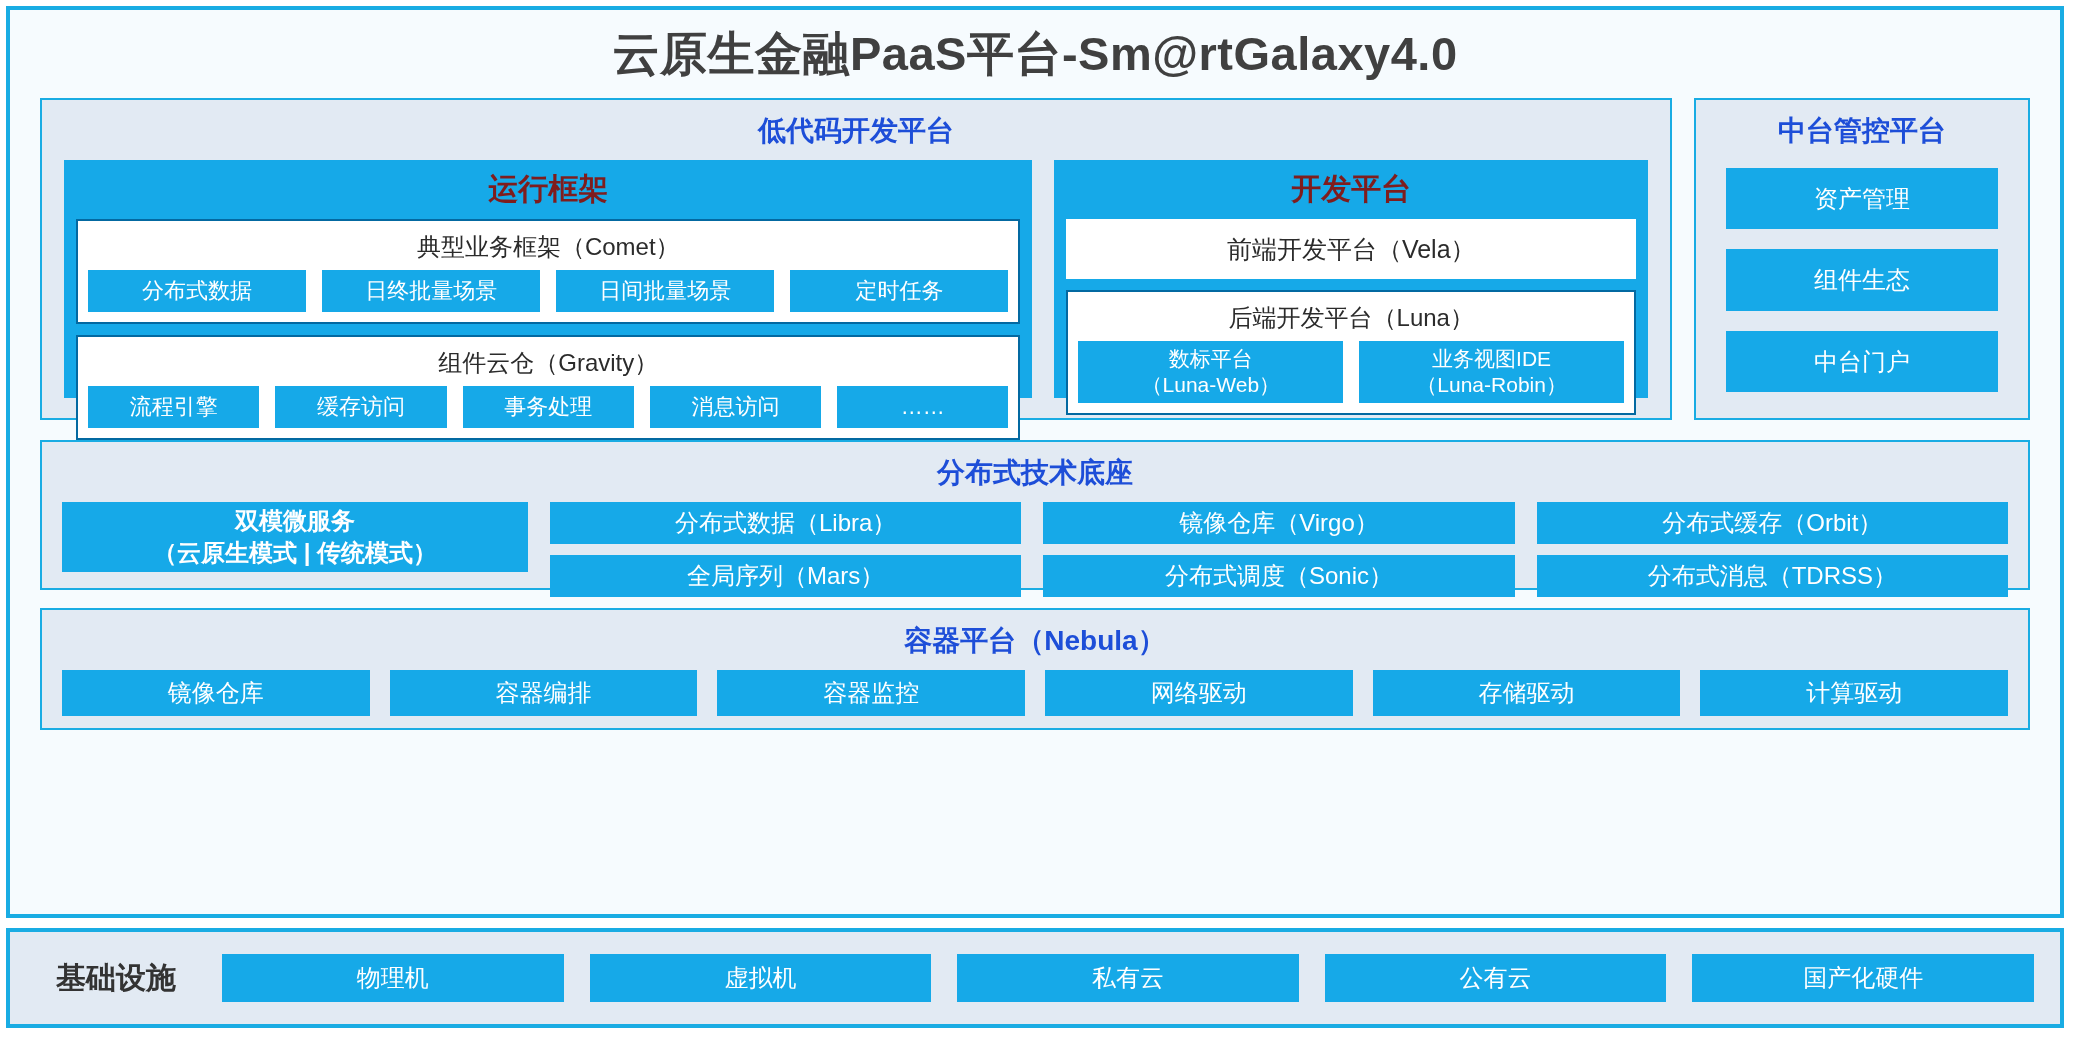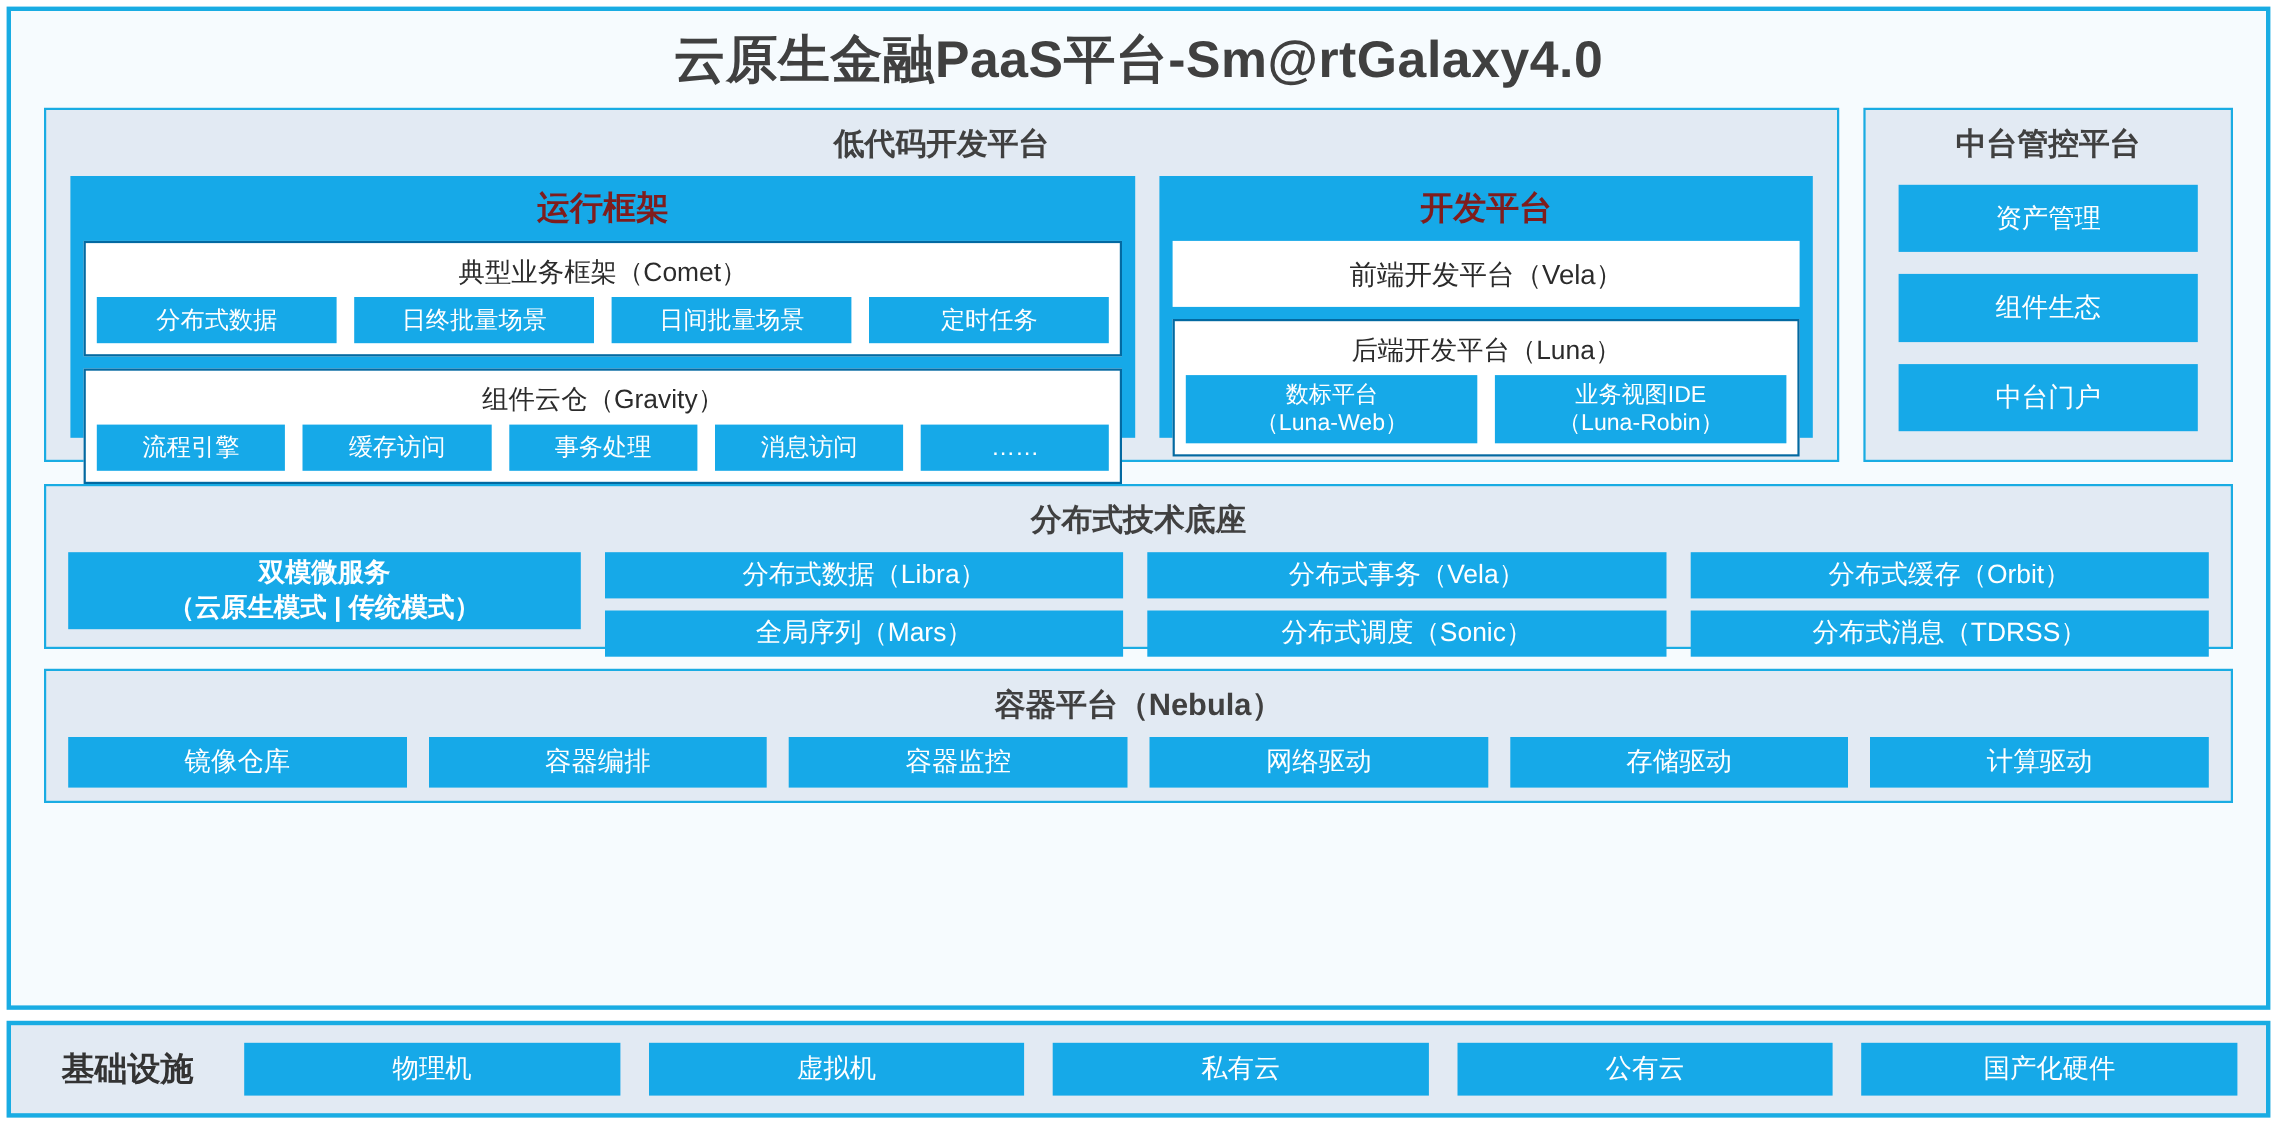--- a/index.html
+++ b/index.html
@@ -42,21 +42,21 @@
   }
 
   .panel{
     background:#e2eaf3;
     border:2px solid #19ace3;
     box-sizing:border-box;
     display:flex;flex-direction:column;
   }
   .panel-title{
     text-align:center;
-    font-size:28px;font-weight:bold;color:#404040;
+    font-size:28px;font-weight:bold;color:#1d4ed8;
     padding:12px 0 10px;
     flex:none;
   }
 
   .lowcode{flex:1 1 auto;}
   .lowcode-body{
     display:flex;gap:22px;
     padding:0 22px 20px;
     flex:1 1 auto;
     min-height:0;
@@ -160,21 +160,21 @@
   }
   .container-body{
     display:flex;gap:20px;
     padding:0 20px 16px;
     flex:1 1 auto;min-height:0;
   }
   .container-body .chip{font-size:24px;min-height:46px;}
 
   
   .infra{
-    position:absolute;left:6px;top:928px;width:2058px;height:88px;
+    position:absolute;left:6px;top:928px;width:2058px;height:100px;
     border:4px solid #19ace3;
     background:#e2eaf3;
     box-sizing:border-box;
     display:flex;align-items:center;
     padding:0 26px;
     gap:26px;
   }
   .infra-label{
     font-size:30px;font-weight:bold;color:#333;
     flex:none;width:160px;text-align:center;
@@ -271,21 +271,21 @@
           <div class="chip">
             <span>双模微服务</span>
             <span>（云原生模式 | 传统模式）</span>
           </div>
         </div>
         <div class="base-col">
           <div class="chip">分布式数据（Libra）</div>
           <div class="chip">全局序列（Mars）</div>
         </div>
         <div class="base-col">
-          <div class="chip">分布式事务（Vela）</div>
+          <div class="chip">镜像仓库（Virgo）</div>
           <div class="chip">分布式调度（Sonic）</div>
         </div>
         <div class="base-col">
           <div class="chip">分布式缓存（Orbit）</div>
           <div class="chip">分布式消息（TDRSS）</div>
         </div>
       </div>
     </div>
 
     <div class="panel row-container">

